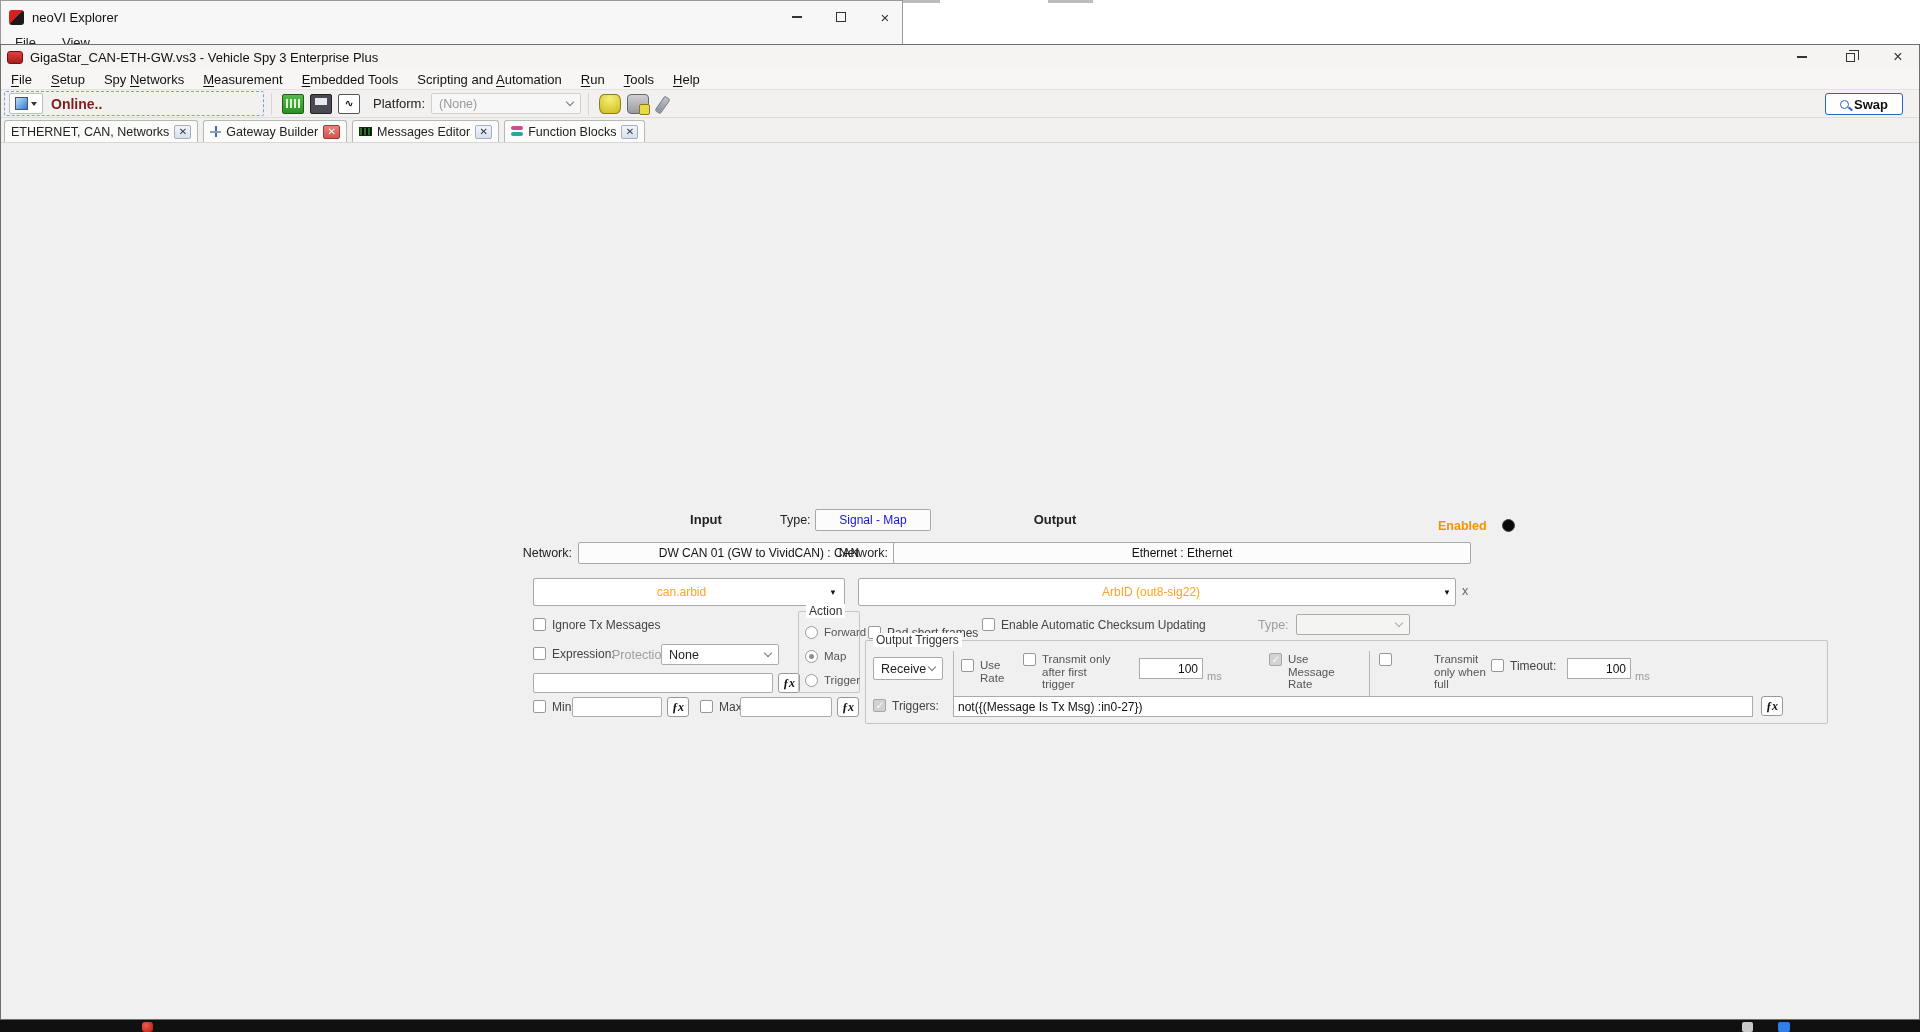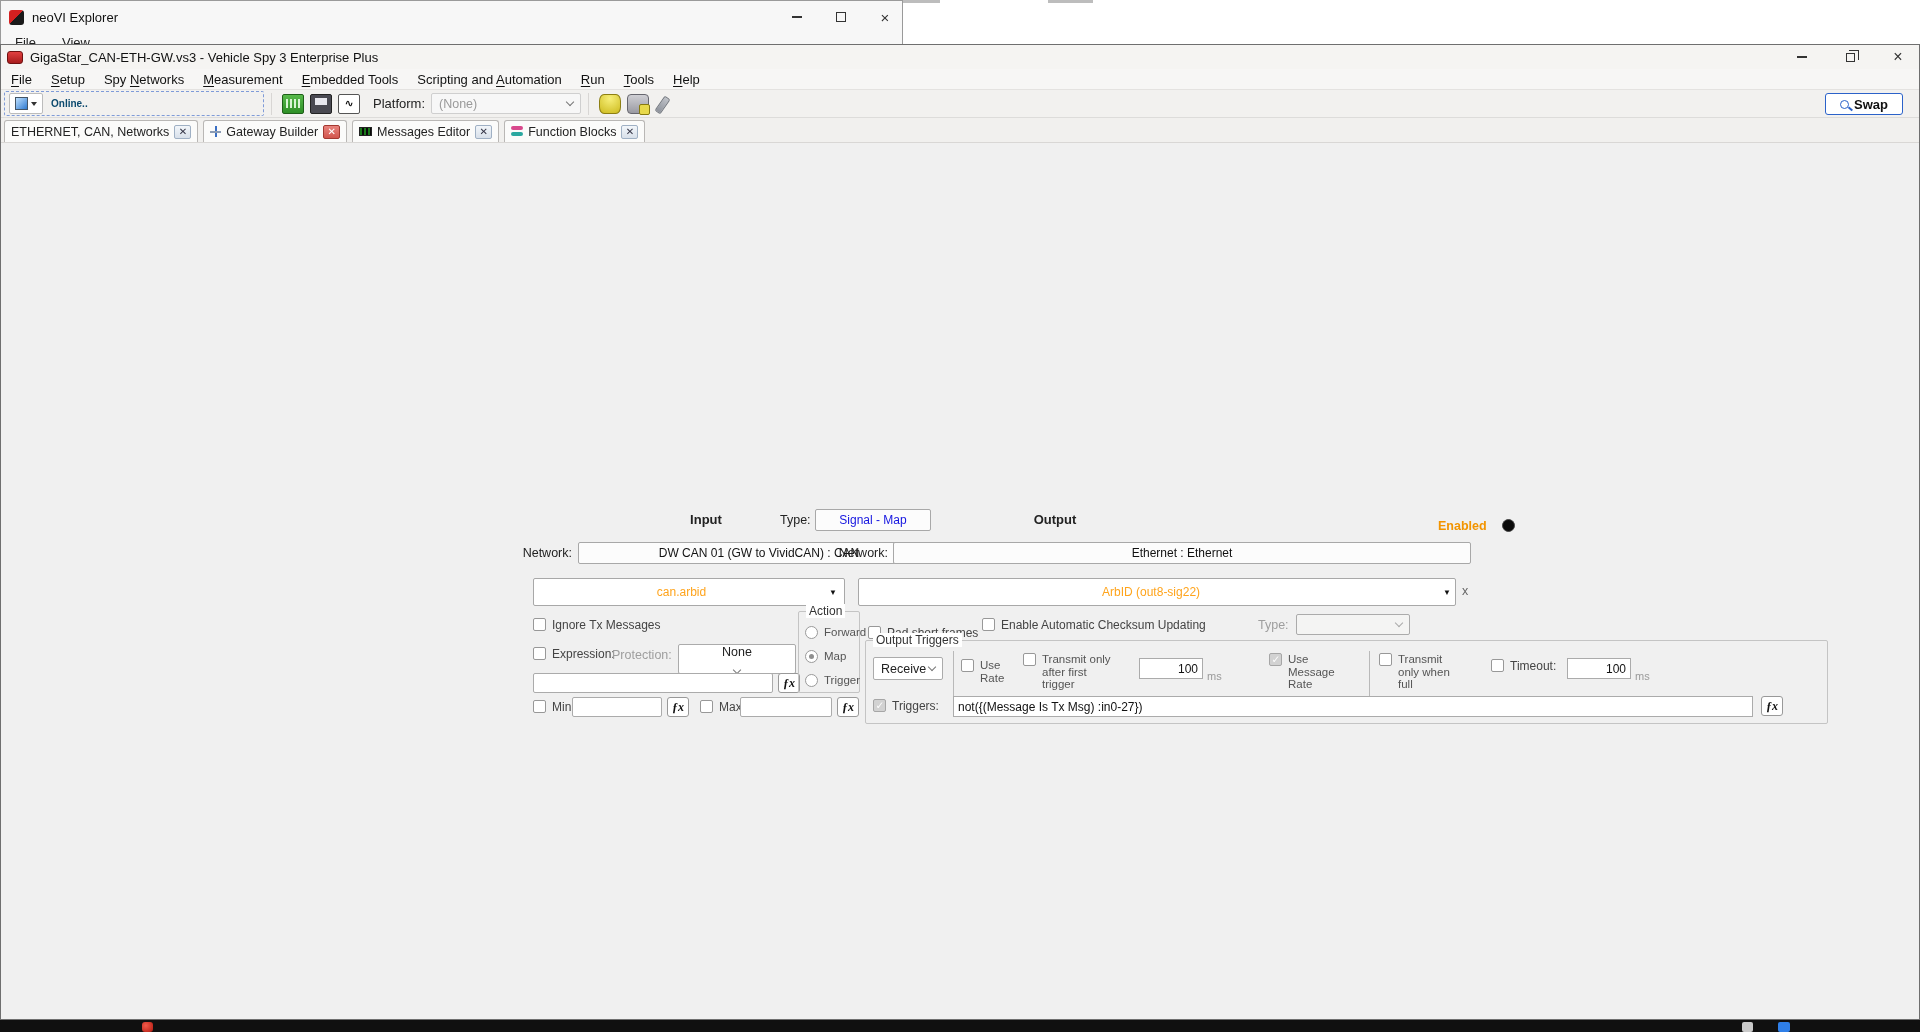--- a/index.html
+++ b/index.html
@@ -21,21 +21,21 @@
   #main-title { height:24px; background:#f5f4f2; display:flex; align-items:center; gap:7px; padding-left:6px; font-size:13px; color:#111; }
   #main-title .winbtns { height:24px; right:12px; gap:30px;}
   
   #menubar { height:21px; background:#f7f6f5; display:flex; align-items:center; gap:19px; padding-left:10px; font-size:13px; color:#111; border-bottom:1px solid #e4e2e0;}
   .menu-item u { text-underline-offset:2px; }
   #toolbar { height:28px; background:#f2f1ef; display:flex; align-items:center; border-bottom:1px solid #dddcda; position:relative;}
   #online-group { margin-left:3px; width:260px; height:25px; border:1px dashed #7f9bd8; border-radius:2px; display:flex; align-items:center; gap:8px; padding:0 4px;}
   #spy-icon-btn { width:34px; height:21px; background:#fff; border:1px solid #bcbcbc; border-radius:2px; display:flex; align-items:center; justify-content:center; gap:3px;}
   #spy-icon { width:13px; height:13px; background:linear-gradient(135deg,#bfe1ff,#2f7ad0); border:1px solid #456; }
   .tri-down { width:0; height:0; border-left:3.5px solid transparent; border-right:3.5px solid transparent; border-top:4px solid #333; }
-  #online-label { color:#0c4a6e; font-weight:bold; font-size:10px;text-align:right; }
+  #online-label { color:#7f1d1d; font-weight:bold; font-size:14px;text-align:right; }
   .tsep { width:1px; height:22px; background:#d8d6d4; margin:0 7px; }
   .ticon { width:22px; height:20px; border-radius:2px; margin:0 3px; position:relative; }
   #net-icon { background:linear-gradient(#57b94a,#2e8f26); border:1px solid #1e5f18; }
   #net-icon::after{content:"";position:absolute;left:3px;top:4px;width:14px;height:9px;background:repeating-linear-gradient(90deg,#d9f5d4 0 2px,transparent 2px 4px);}
   #save-icon { background:#4a4a52; border:1px solid #222; }
   #save-icon::after{content:"";position:absolute;left:4px;top:3px;width:12px;height:7px;background:#e8e8ee;}
   #scope-icon { background:#fff; border:1px solid #555; font-size:11px; color:#111; text-align:center; line-height:17px; font-weight:bold;}
   #platform-label { font-size:13px; color:#222; margin-left:10px; }
   #platform-combo { width:150px; height:21px; margin-left:6px; background:#f7f7f7; border:1px solid #cfcfcf; color:#9a9a9a; }
   #db-icon { background:radial-gradient(circle at 50% 20%, #f7ef7a, #cdbb1e); border:1px solid #8d7f12; border-radius:5px/7px;}
@@ -487,21 +487,21 @@
 
   <div class="optrow" style="left:533px;top:119px;">
       <span class="cb"></span>
       <span>Ignore Tx Messages</span>
     </div>
   <div class="optrow" style="left:533px;top:148px;">
       <span class="cb"></span>
       <span>Expression:</span>
     </div>
   <span class="sp-label sp-grey" style="left:612px;top:149px;">Protection:</span>
-  <div class="combo abs" style="left:678px;top:145px;width:118px;height:30px;flex-direction:column;">
+  <div class="combo abs" style="left:661px;top:145px;width:118px;height:21px;">
       <span>None</span>
       <span class="chev"></span>
     </div>
   <div class="inputbox abs" style="left:533px;top:174px;width:240px;height:20px;"></div>
   <span class="fxb" style="left:778px;top:174px;">ƒx</span>
   <div class="optrow" style="left:533px;top:201px;">
       <span class="cb"></span>
       <span>Min:</span>
     </div>
   <div class="inputbox abs" style="left:572px;top:198px;width:90px;height:20px;"></div>
@@ -560,21 +560,21 @@
       </div>
     <div class="numin" style="left:273px;top:17px;width:64px;height:21px;">100</div>
     <span class="msu" style="left:341px;top:29px;">ms</span>
     <div class="optrow" style="left:403px;top:12px;">
         <span class="cb on"></span>
         <span class="small2" style="width:58px;">Use Message Rate</span>
       </div>
     <span class="vline" style="left:503px;top:10px;height:62px;"></span>
     <div class="optrow" style="left:513px;top:12px;">
         <span class="cb"></span>
-        <span class="small2" style="width:66px;">Transmit only when full</span>
+        <span class="small2" style="width:66px;margin-left:36px;">Transmit only when full</span>
       </div>
     <div class="optrow" style="left:625px;top:18px;">
         <span class="cb"></span>
         <span>Timeout:</span>
       </div>
     <div class="numin" style="left:701px;top:17px;width:64px;height:21px;">100</div>
     <span class="msu" style="left:769px;top:29px;">ms</span>
     <div class="optrow" style="left:7px;top:58px;">
         <span class="cb on"></span>
         <span>Triggers:</span>

